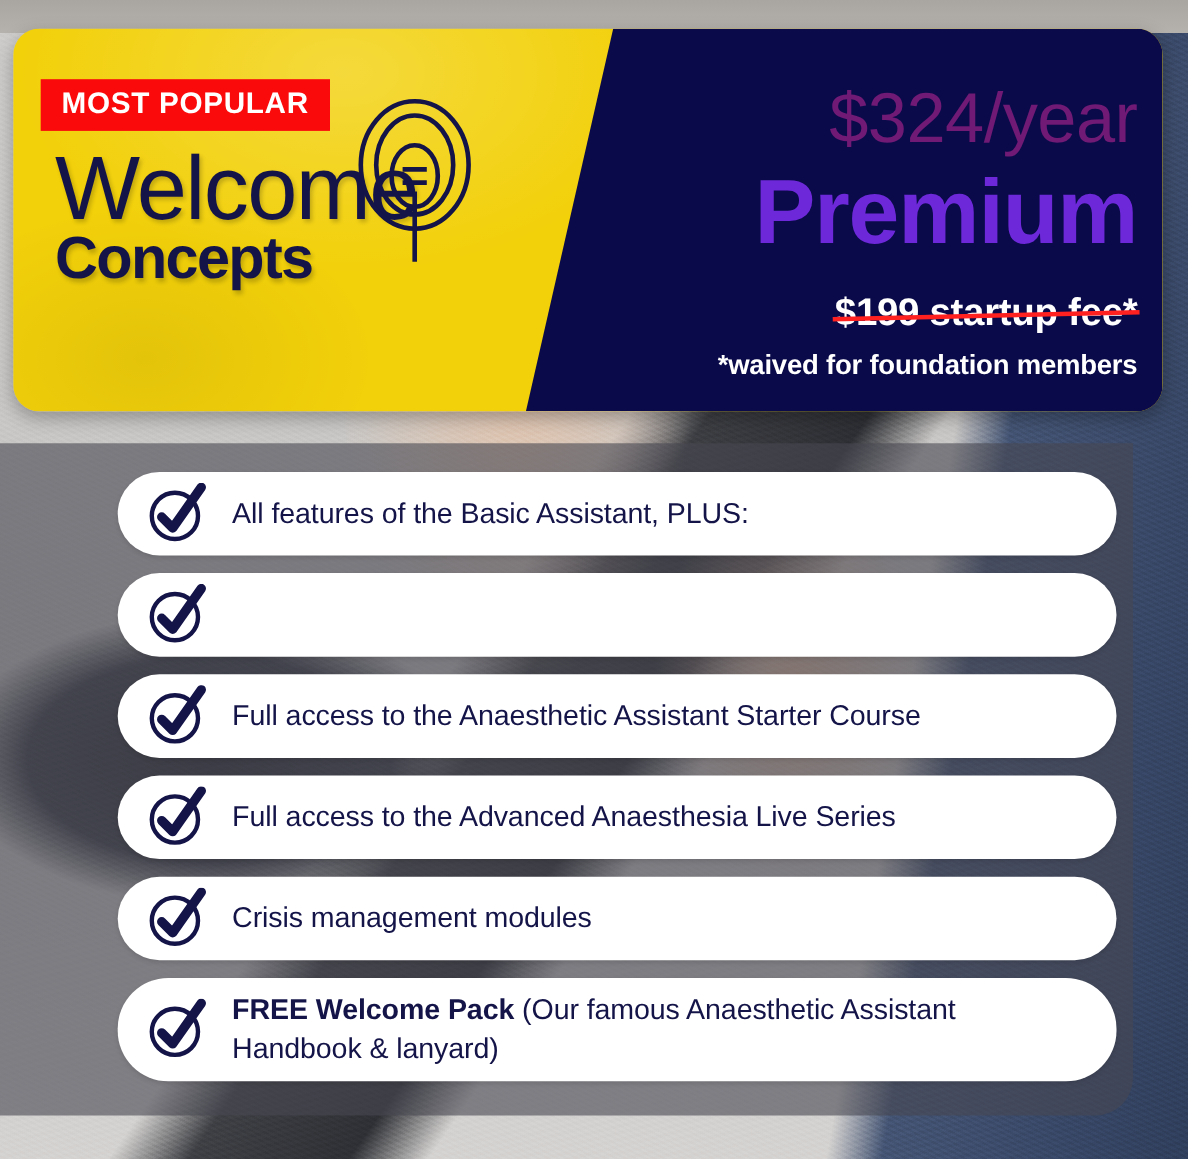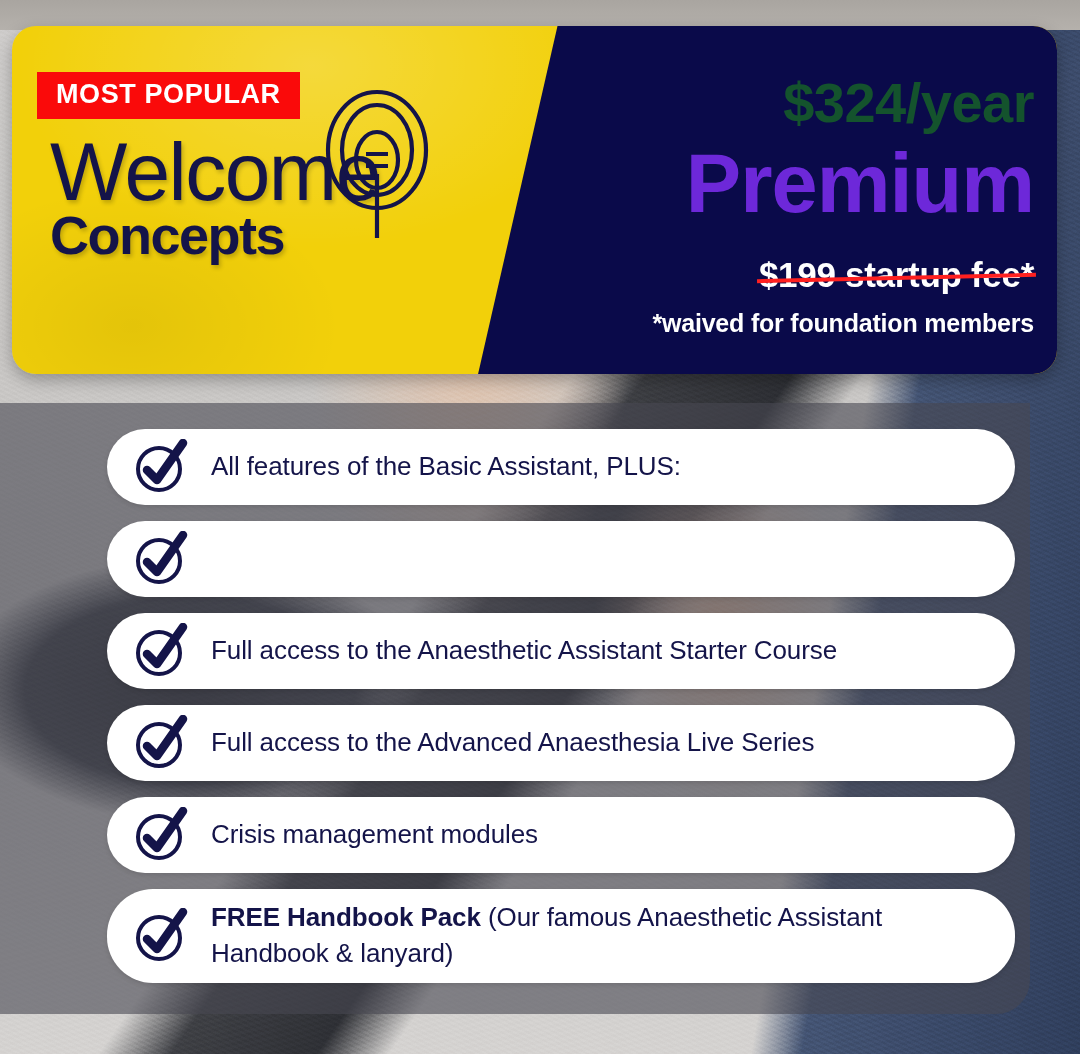--- a/index.html
+++ b/index.html
@@ -124,23 +124,23 @@
   
   #price-block {
     position:absolute;
     left:560px; top:46px;
     width:470px;
     text-align:right;
     padding-right:8px;
   }
   #price-line {
     display:block;
-    font-size:56px;
-    font-weight:bold;
-    color:#14532d;
+    font-size:64px;
+    font-weight:normal;
+    color:#701a75;
     line-height:1.12;
     letter-spacing:-.5px;
   }
   #tier-name {
     display:block;
     font-size:83px;
     font-weight:bold;
     color:#6d28d9;
     line-height:1.08;
     letter-spacing:-1px;
@@ -288,17 +288,17 @@
             <circle cx="26" cy="30" r="21" fill="none" stroke="#141449" stroke-width="4"></circle>
             <path d="M14 31 L24 41 L50 4" fill="none" stroke="#141449" stroke-width="8.5" stroke-linecap="round" stroke-linejoin="round"></path>
           </svg></span>
         <span class="pill-text">Crisis management modules</span>
       </div>
       <div class="pill tall">
         <span class="tick"><svg viewBox="0 0 56 56">
             <circle cx="26" cy="30" r="21" fill="none" stroke="#141449" stroke-width="4"></circle>
             <path d="M14 31 L24 41 L50 4" fill="none" stroke="#141449" stroke-width="8.5" stroke-linecap="round" stroke-linejoin="round"></path>
           </svg></span>
-        <span class="pill-text"><b>FREE Handbook Pack</b> (Our famous Anaesthetic Assistant Handbook &amp; lanyard)</span>
+        <span class="pill-text"><b>FREE Welcome Pack</b> (Our famous Anaesthetic Assistant Handbook &amp; lanyard)</span>
       </div>
     </div>
 
 </div>
 
 </body></html>

